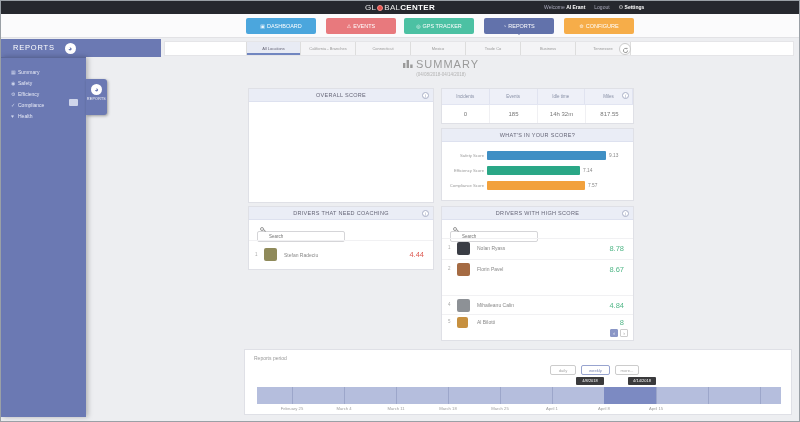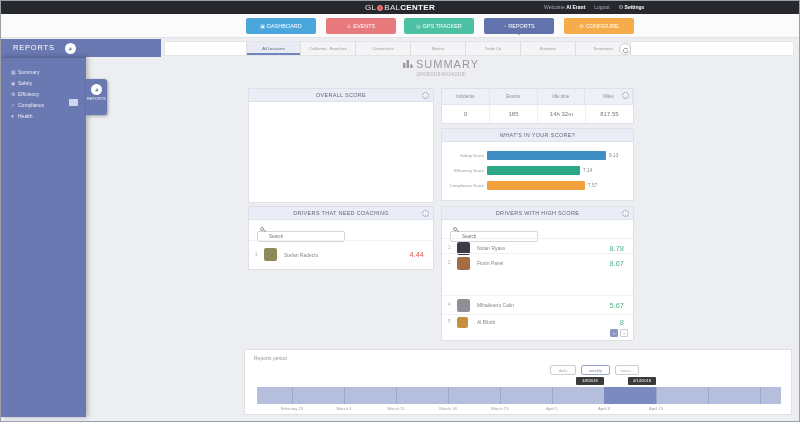--- a/index.html
+++ b/index.html
@@ -236,31 +236,31 @@
 
   <div class="card" style="left:440px;top:205px;width:193px;height:135px;">
     <div class="card-header"><span>DRIVERS WITH HIGH SCORE</span><span class="info-i">i</span></div>
     <div class="searchwrap"><span class="mag"></span><input class="search-input" placeholder="Search" style=""></div>
     <div class="drow" style="top:31px;height:19px;">
       <span class="rank">1</span>
       <span class="avatar" style="background: rgb(58, 61, 69);"></span>
       <span class="nm">Nolan Ryass</span>
       <span class="sc good">8.78</span>
     </div>
-    <div class="drow" style="top:46px;height:19px;">
+    <div class="drow" style="top:52px;height:19px;">
       <span class="rank">2</span>
       <span class="avatar" style="background: rgb(165, 107, 67);"></span>
       <span class="nm">Florin Pavel</span>
       <span class="sc good">8.67</span>
     </div>
     <div class="drow" style="top:88px;height:19px;">
       <span class="rank">4</span>
       <span class="avatar" style="background: rgb(141, 145, 150);"></span>
       <span class="nm">Mihaileanu Calin</span>
-      <span class="sc good">5.67</span>
+      <span class="sc good">4.84</span>
     </div>
     <div class="drow" style="top:107px;height:15px;">
       <span class="rank">5</span>
       <span class="avatar" style="width: 11px; height: 11px; margin-top: -5.5px; background: rgb(199, 144, 63);"></span>
       <span class="nm">Al Bilotti</span>
       <span class="sc good">8</span>
     </div>
     <div class="pager">
       <div class="pbtn on">‹</div>
       <div class="pbtn">›</div>

